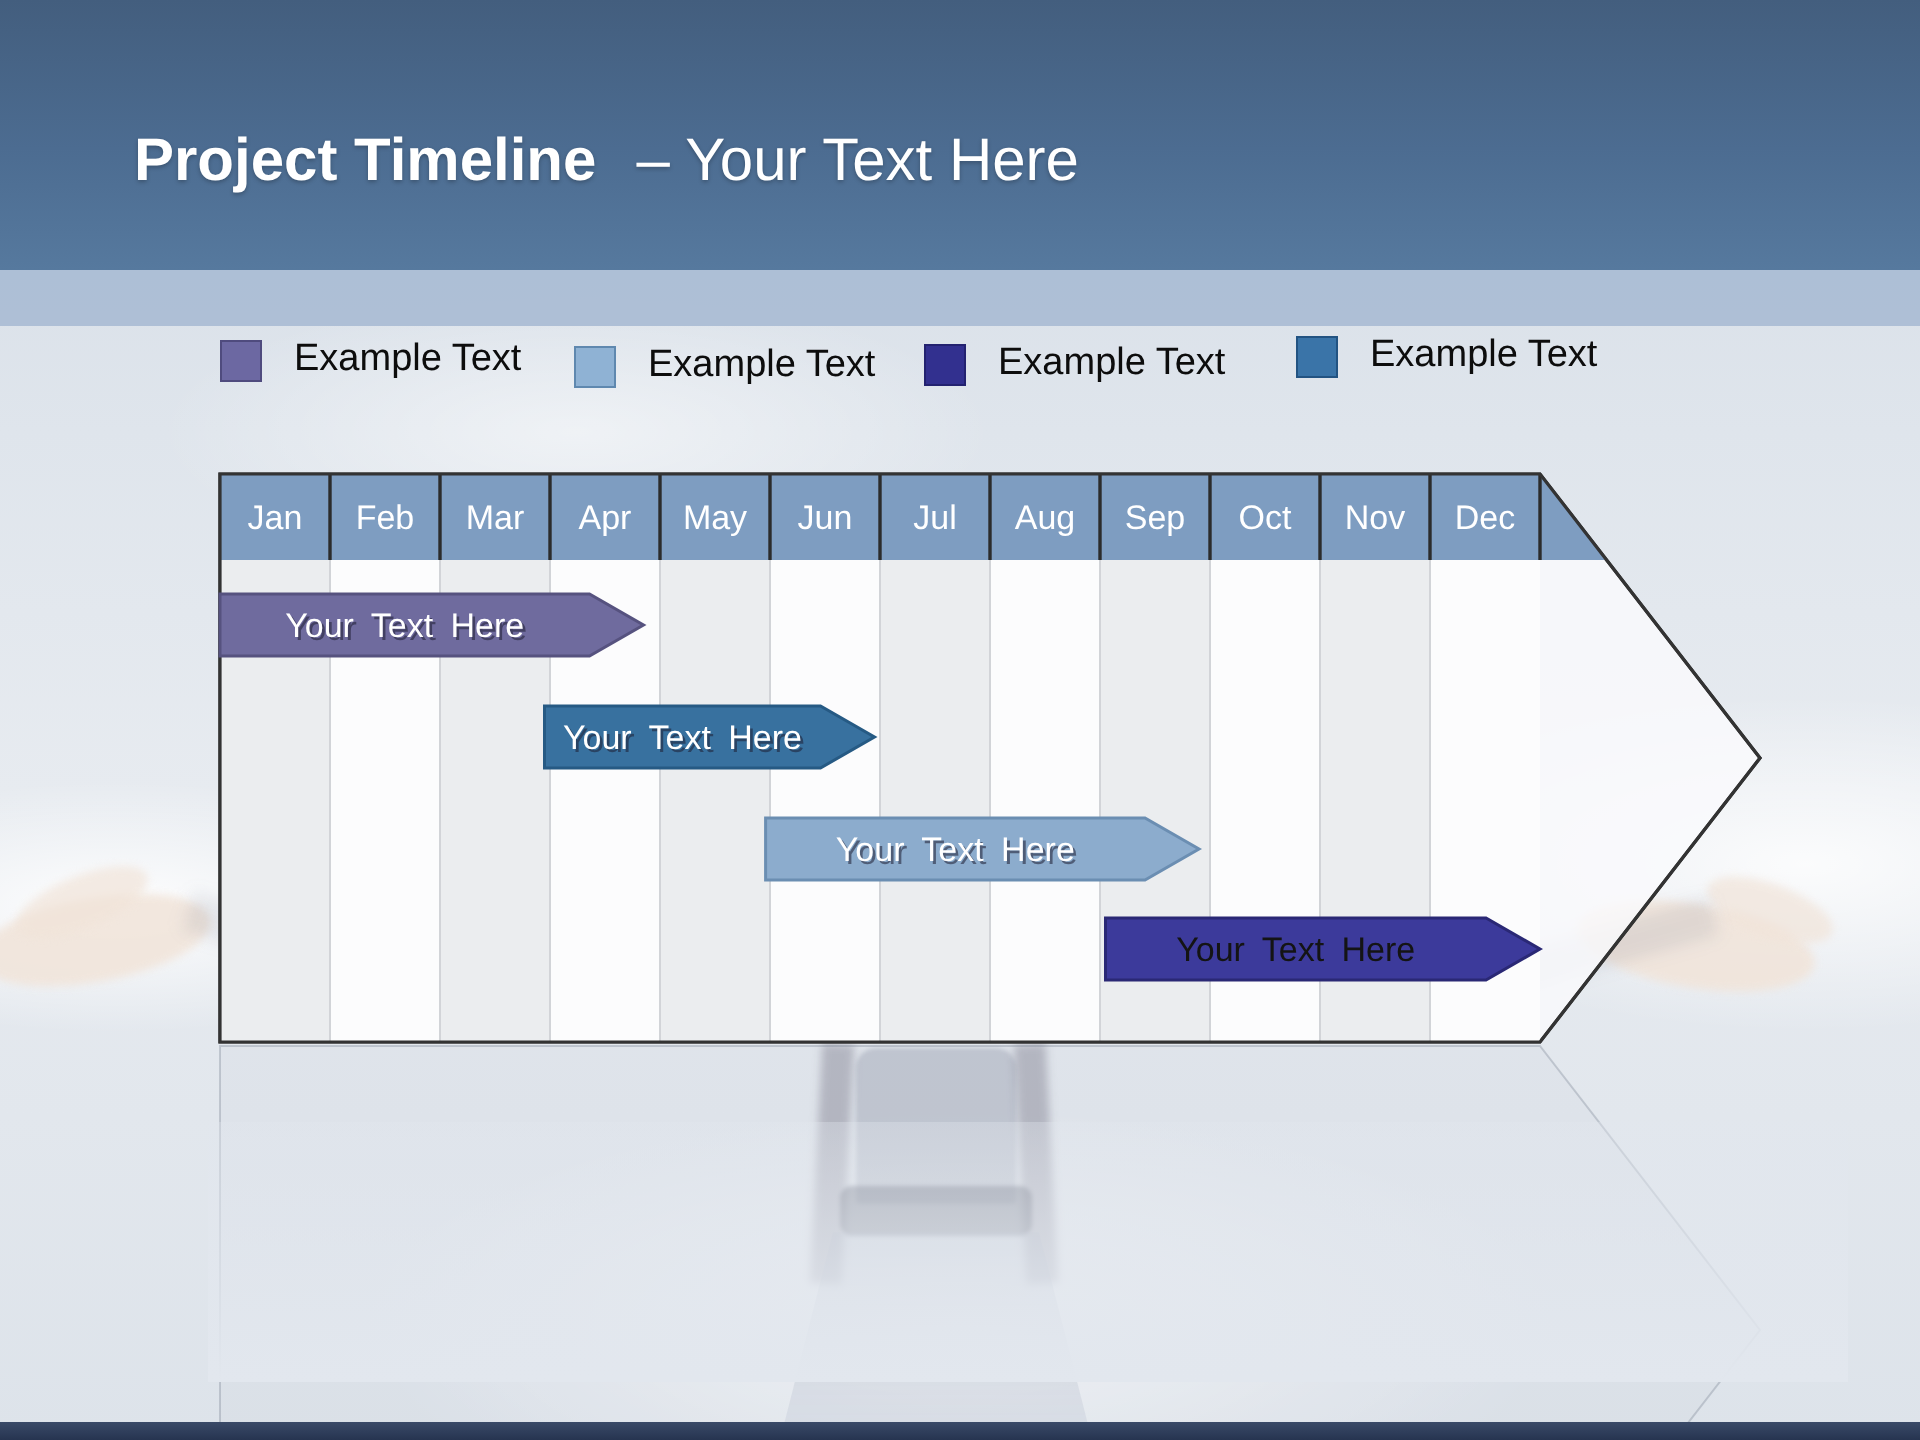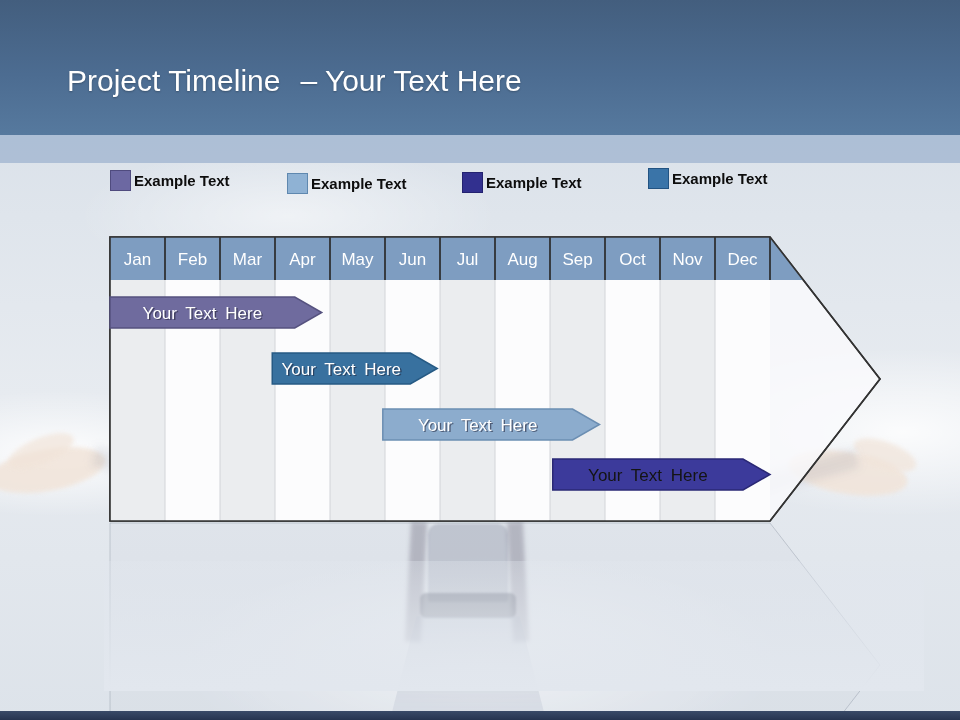--- a/index.html
+++ b/index.html
@@ -25,30 +25,30 @@
   .band-footer{
     position:absolute;left:0;bottom:0;width:960px;height:9px;
     background:linear-gradient(180deg,#3a4a68 0%,#263450 100%);
   }
   
   .title{
     position:absolute;left:67px;top:62px;white-space:nowrap;
     color:#ffffff;font-size:30px;line-height:38px;
     text-shadow:0 1px 2px rgba(0,0,0,.25);
   }
-  .title .bold{font-weight:normal;}
+  .title .bold{font-weight:bold;}
   .title .reg{font-weight:normal;margin-left:20px;}
   
   .legend{position:absolute;left:0;top:166px;width:960px;height:30px;}
   .legend-item{position:absolute;display:flex;align-items:center;height:26px;}
   .legend-item .swatch{
     width:21px;height:21px;border:1.5px solid #444;box-sizing:border-box;flex:0 0 auto;
   }
   .legend-item .lbl{
-    margin-left:3px;font-size:15px;font-weight:bold;color:#0d0d0d;white-space:nowrap;
+    margin-left:16px;font-size:19px;font-weight:normal;color:#0d0d0d;white-space:nowrap;
   }
   .legend-item:nth-child(1){left:110px;top:1px;}
   .legend-item:nth-child(2){left:287px;top:4px;}
   .legend-item:nth-child(3){left:462px;top:3px;}
   .legend-item:nth-child(4){left:648px;top:-1px;}
   
   .figure{position:absolute;left:0;top:0;width:960px;height:720px;pointer-events:none;}
   .hand{position:absolute;background:#f1e4d9;border-radius:50%;opacity:.85;filter:blur(2px);}
   .hand.left{left:-12px;top:449px;width:118px;height:42px;transform:rotate(-10deg);}
   .hand.left2{left:6px;top:438px;width:70px;height:26px;transform:rotate(-22deg);opacity:.7;}

